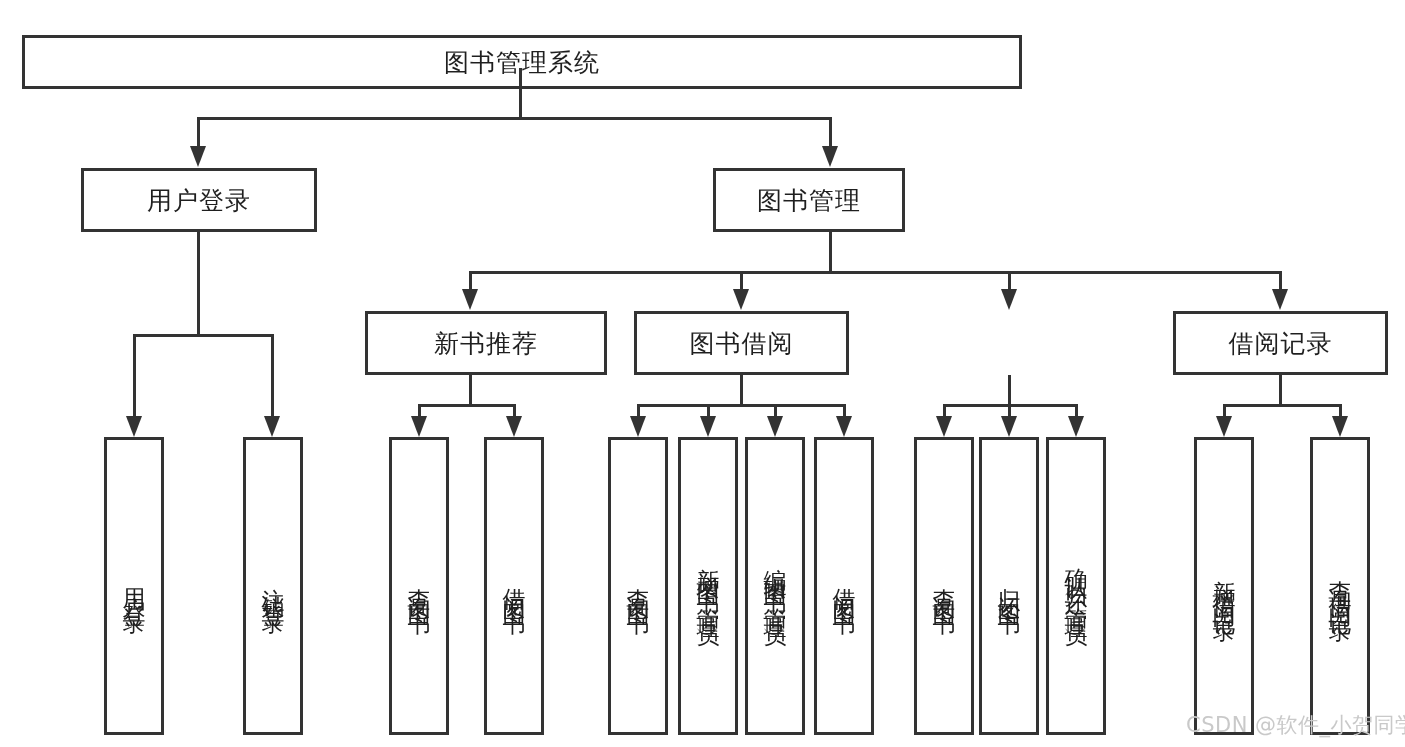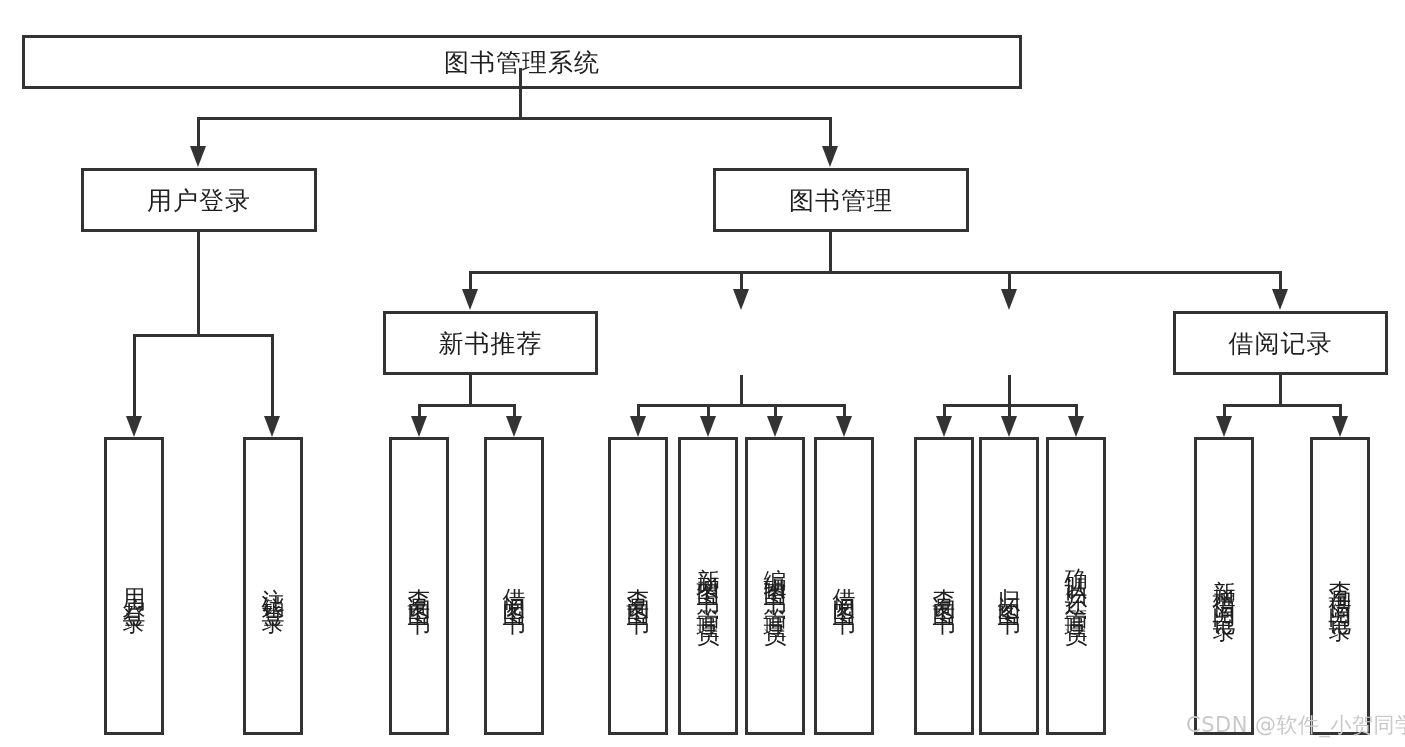--- a/index.html
+++ b/index.html
@@ -60,21 +60,21 @@
   <div class="vl" style="left:519px;top:68px;height:51px;"></div>
   <div class="hl" style="left:197px;top:117px;width:634px;"></div>
   <div class="vl" style="left:197px;top:117px;height:33px;"></div>
   <div class="ar" style="left:190px;top:146px;"></div>
   <div class="vl" style="left:829px;top:117px;height:33px;"></div>
   <div class="ar" style="left:822px;top:146px;"></div>
 
   <div class="box hbox" style="left:81px;top:168px;width:236px;height:64px;">
     <span>用户登录</span>
   </div>
-  <div class="box hbox" style="left:713px;top:168px;width:256px;height:64px;">
+  <div class="box hbox" style="left:713px;top:168px;width:192px;height:64px;">
     <span>图书管理</span>
   </div>
 
   <div class="vl" style="left:197px;top:232px;height:105px;"></div>
   <div class="hl" style="left:133px;top:334px;width:141px;"></div>
   <div class="vl" style="left:133px;top:334px;height:84px;"></div>
   <div class="ar" style="left:126px;top:416px;"></div>
   <div class="vl" style="left:271px;top:334px;height:84px;"></div>
   <div class="ar" style="left:264px;top:416px;"></div>
 
@@ -82,22 +82,25 @@
   <div class="hl" style="left:469px;top:271px;width:813px;"></div>
   <div class="vl" style="left:469px;top:271px;height:20px;"></div>
   <div class="ar" style="left:462px;top:289px;"></div>
   <div class="vl" style="left:740px;top:271px;height:20px;"></div>
   <div class="ar" style="left:733px;top:289px;"></div>
   <div class="vl" style="left:1008px;top:271px;height:20px;"></div>
   <div class="ar" style="left:1001px;top:289px;"></div>
   <div class="vl" style="left:1279px;top:271px;height:20px;"></div>
   <div class="ar" style="left:1272px;top:289px;"></div>
 
-  <div class="box hbox" style="left:383px;top:311px;width:215px;height:64px;">
+  <div class="box hbox" style="left:365px;top:311px;width:242px;height:64px;">
     <span>新书推荐</span>
+  </div>
+  <div class="box hbox" style="left:634px;top:311px;width:215px;height:64px;">
+    <span>图书借阅</span>
   </div>
   <div class="box hbox" style="left:1173px;top:311px;width:215px;height:64px;">
     <span>借阅记录</span>
   </div>
 
   <div class="vl" style="left:469px;top:375px;height:31px;"></div>
   <div class="hl" style="left:418px;top:404px;width:98px;"></div>
   <div class="vl" style="left:418px;top:404px;height:14px;"></div>
   <div class="ar" style="left:411px;top:416px;"></div>
   <div class="vl" style="left:513px;top:404px;height:14px;"></div>

